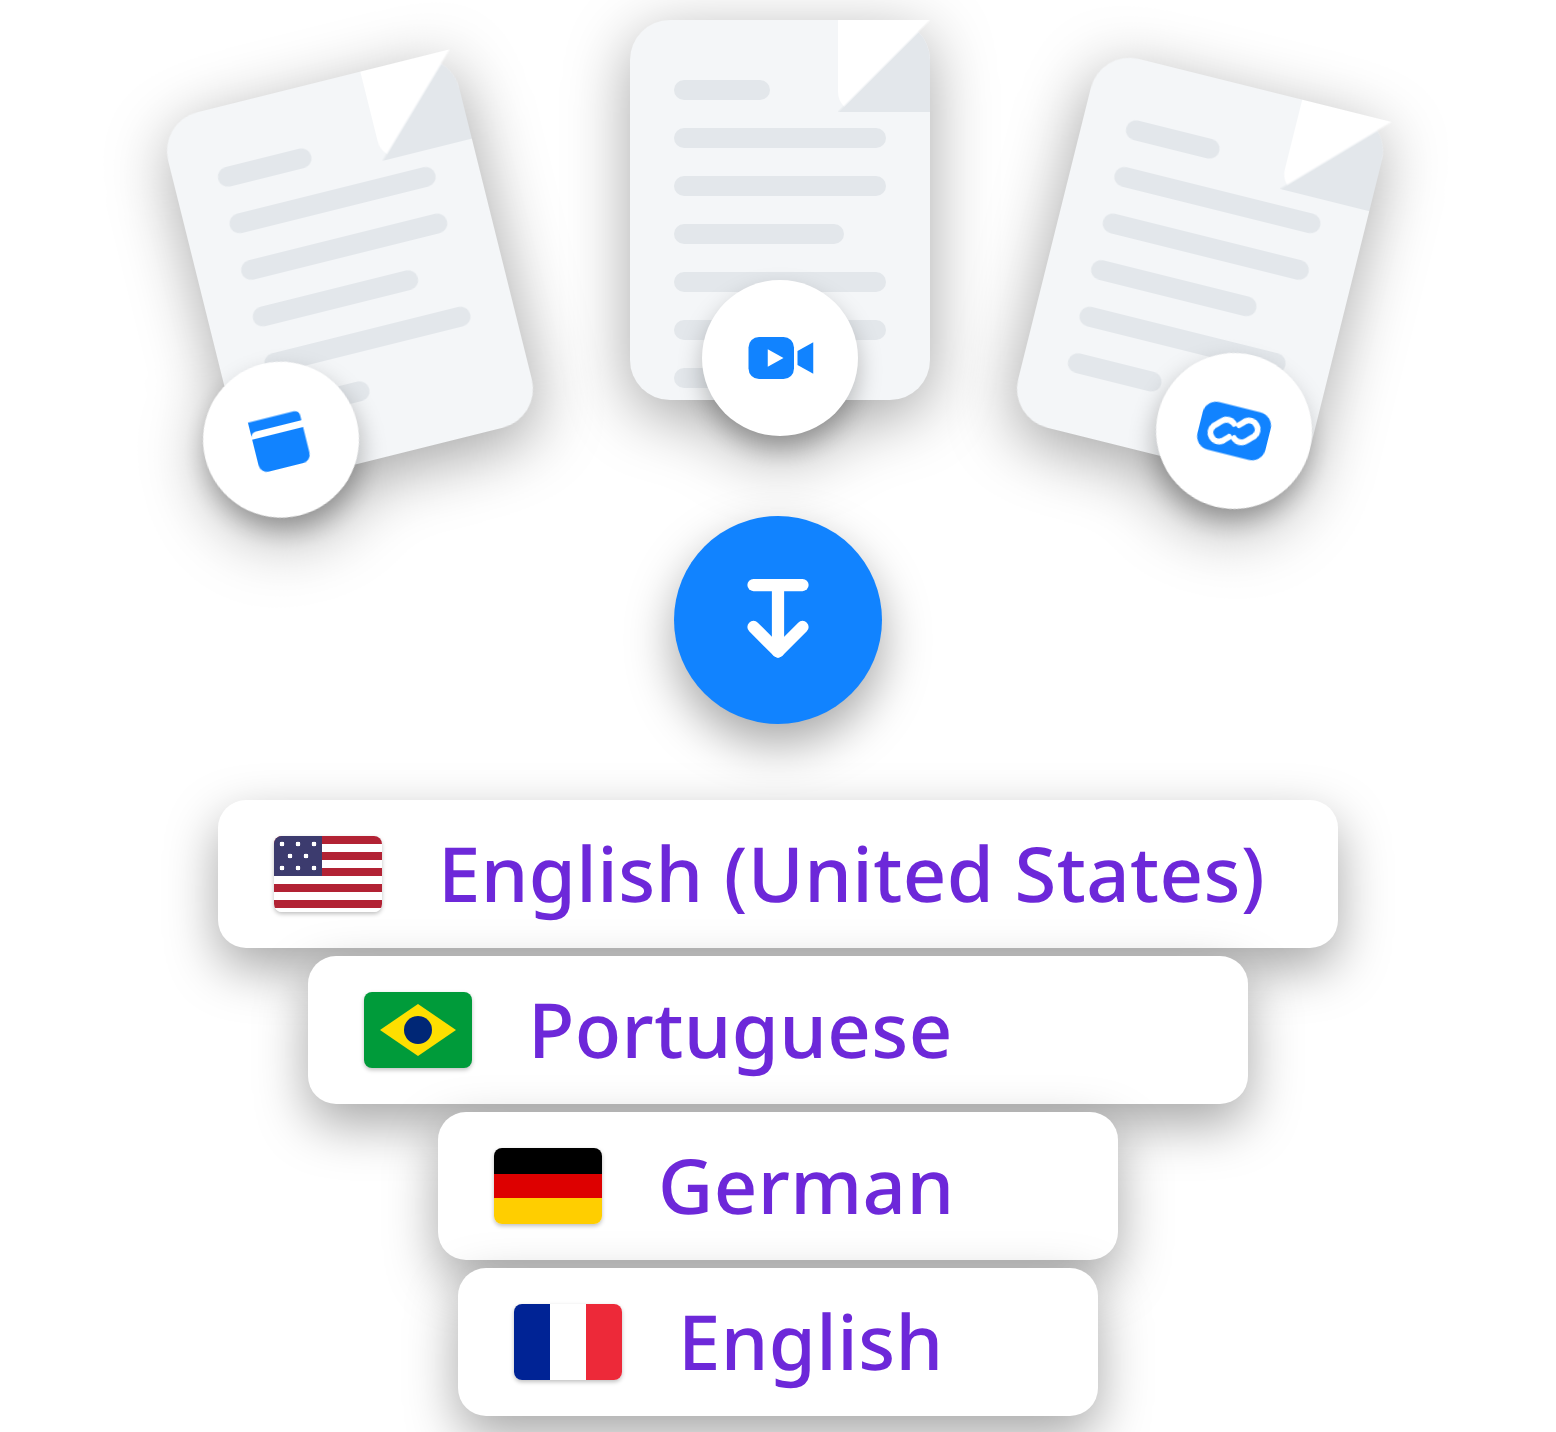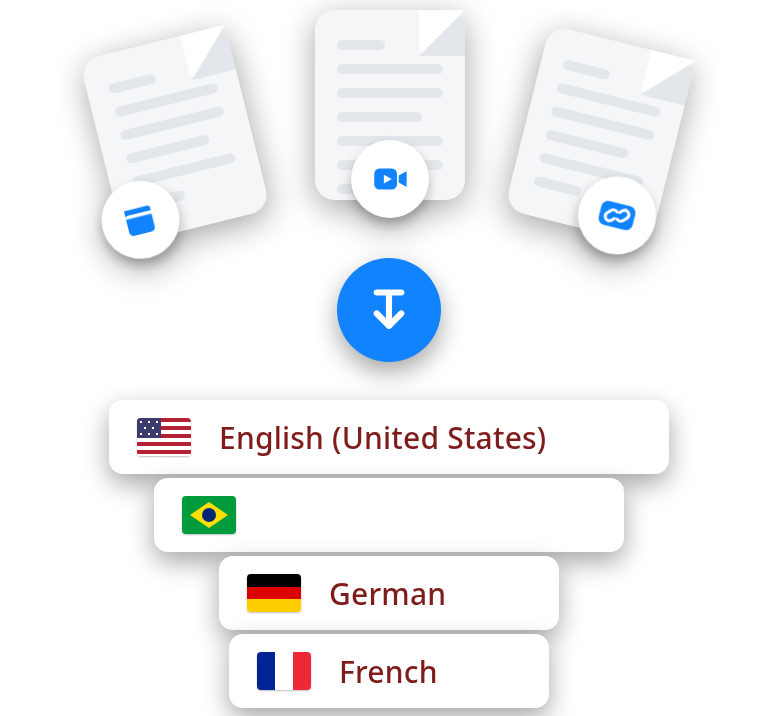--- a/index.html
+++ b/index.html
@@ -88,21 +88,21 @@
     border-radius:14px;
     box-shadow:0 10px 26px rgba(0,0,0,.35);
     display:flex;align-items:center;
     height:74px;
     padding:0 28px;
     gap:28px;
     box-sizing:border-box;
   }
   .lang-card + .lang-card{margin-top:4px}
   .lang-card span.label{
-    font-size:30px;font-weight:500;color:#7f1d1d;letter-spacing:.2px;
+    font-size:38px;font-weight:500;color:#6d28d9;letter-spacing:.2px;
   }
   .flag{
     width:54px;height:38px;border-radius:4px;overflow:hidden;
     display:flex;flex-direction:column;flex:0 0 54px;
     box-shadow:0 1px 2px rgba(0,0,0,.25);
   }
   .c0{width:560px}
   .c1{width:470px}
   .c2{width:340px}
   .c3{width:320px}
@@ -207,35 +207,36 @@
 
 <div class="langs">
 
   <div class="lang-card c0">
     <div class="flag us"></div>
     <span class="label">English (United States)</span>
   </div>
 
   <div class="lang-card c1">
     <div class="flag br"></div>
+    <span class="label">Portuguese</span>
   </div>
 
   <div class="lang-card c2">
     <div class="flag de">
       <div class="row"></div>
         <div class="row"></div>
         <div class="row"></div>
     </div>
     <span class="label">German</span>
   </div>
 
   <div class="lang-card c3">
     <div class="flag fr">
       <div class="col-wrap">
           <div class="col"></div>
           <div class="col"></div>
           <div class="col"></div>
         </div>
     </div>
-    <span class="label">French</span>
+    <span class="label">English</span>
   </div>
 
 </div>
 
 </body></html>

